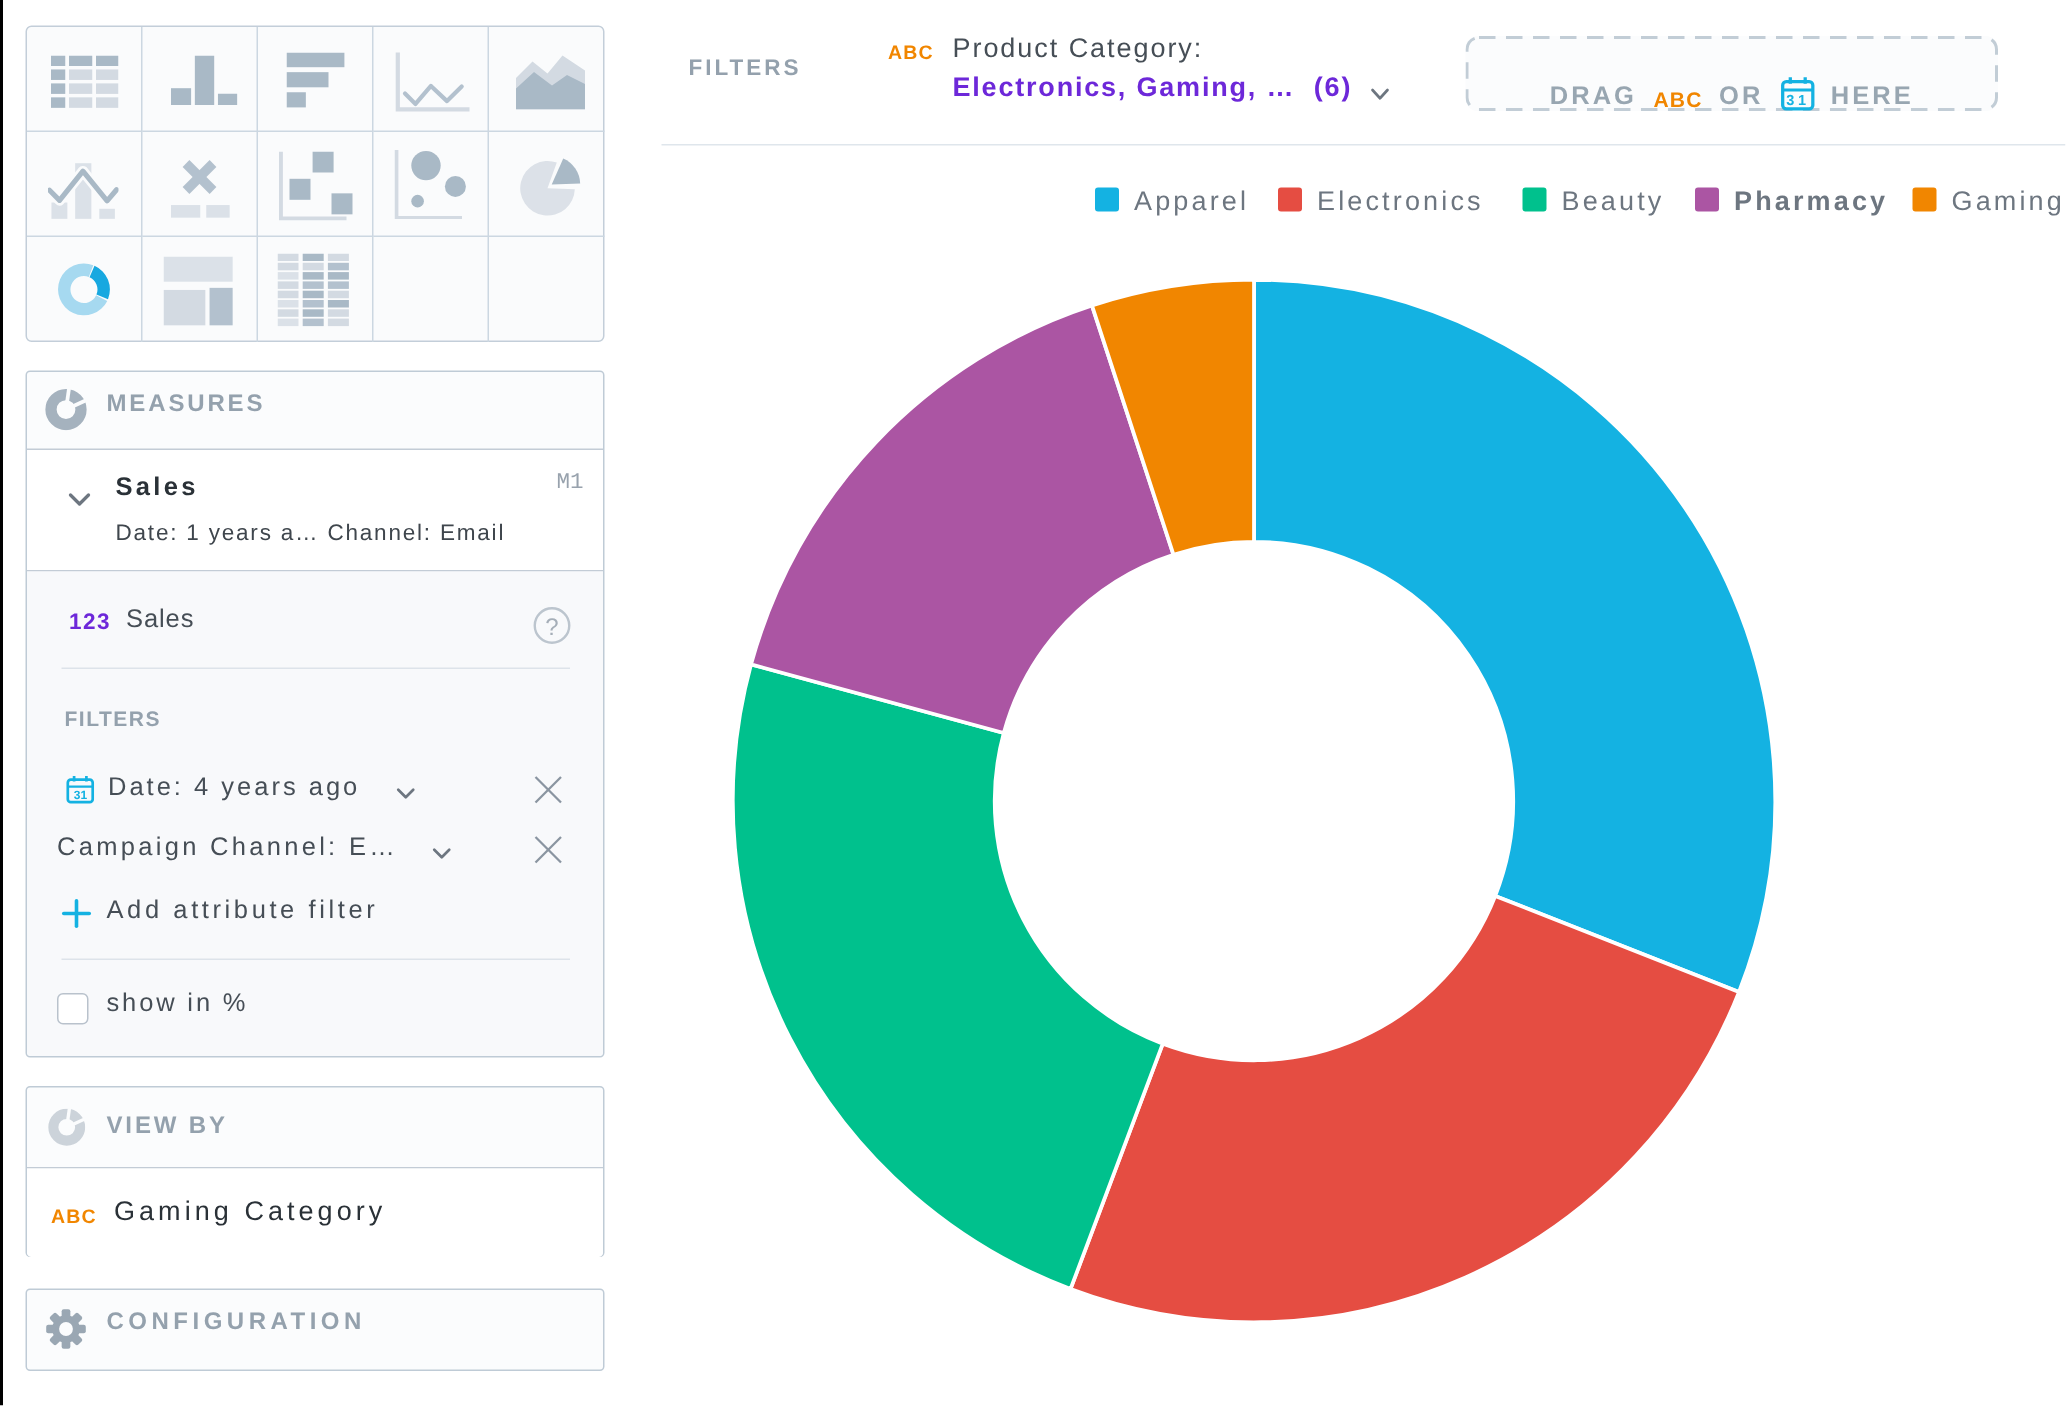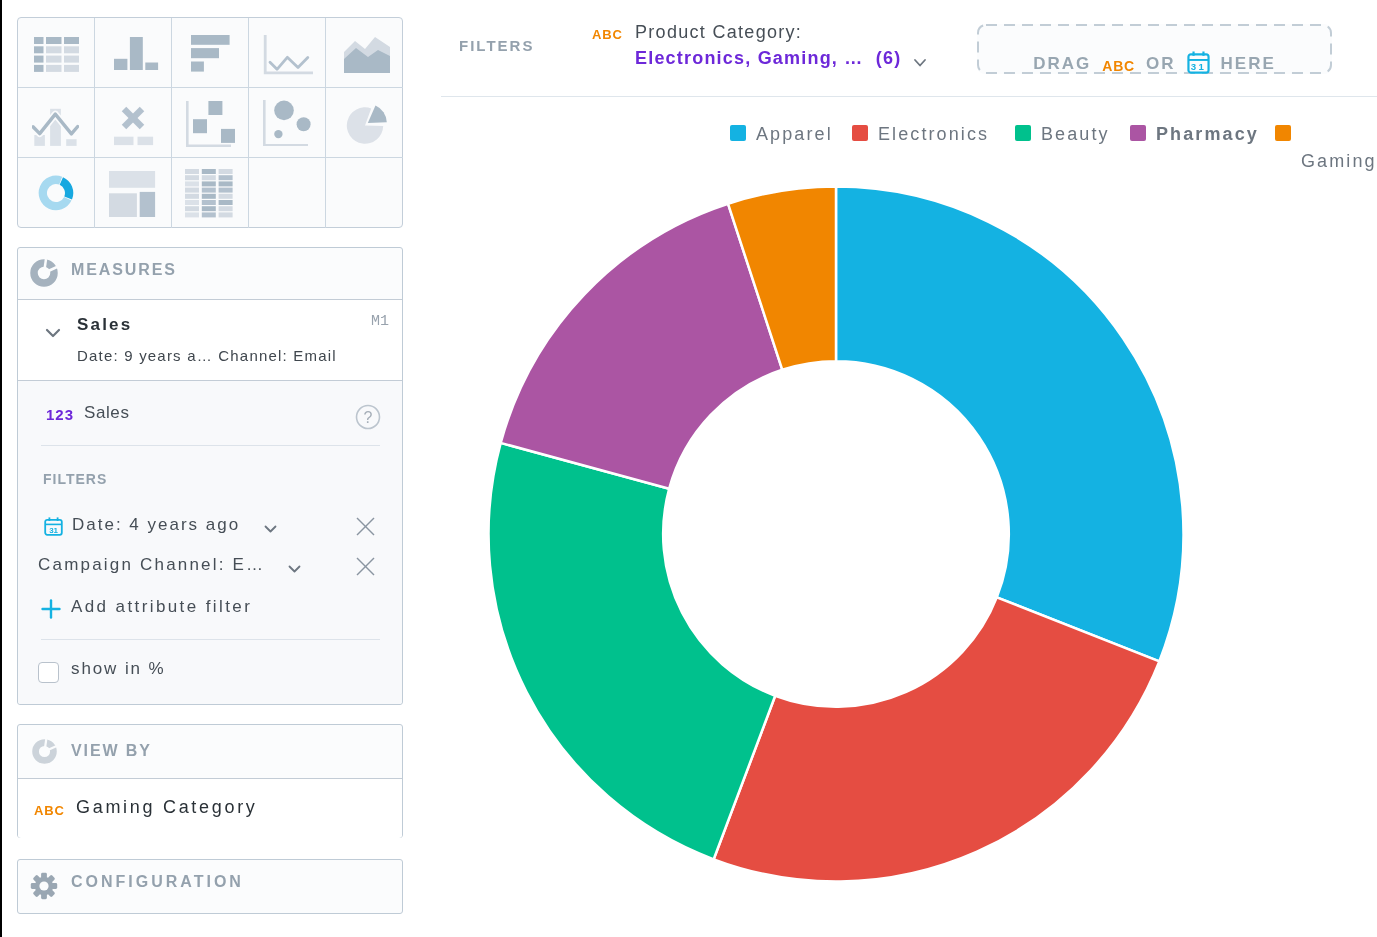--- a/index.html
+++ b/index.html
@@ -174,21 +174,21 @@
           </g>
       </svg>
       <div class="ptitle" style="top:13px;">MEASURES</div>
     </div>
     <div class="card" style="left:0; top:52px; width:100%; height:81px;">
       <svg class="abs" style="left:27px; top:28px;" width="16" height="10" viewBox="0 0 16 10">
           <polyline points="2,2 8,8 14,2" fill="none" stroke="#6d7680" stroke-width="2.2" stroke-linecap="round" stroke-linejoin="round"></polyline>
         </svg>
       <div class="abs" style="left:59px; top:15px; font-size:17px; font-weight:bold; color:#2a3137; letter-spacing:2.2px;">Sales</div>
       <div class="abs" style="left:353px; top:13px; font-size:15px; color:#98a2ad; font-family:'Liberation Mono',monospace;">M1</div>
-      <div class="abs" style="left:59px; top:47px; font-size:15px; color:#3f464d; letter-spacing:1.2px;">Date: 9 years a… Channel: Email</div>
+      <div class="abs" style="left:59px; top:47px; font-size:15px; color:#3f464d; letter-spacing:1.2px;">Date: 1 years a… Channel: Email</div>
     </div>
     <div class="greysec" style="top:133px; bottom:0;">
       <div class="abs" style="left:28px; top:25px; font-size:15px; font-weight:bold; color:#6d28d9; letter-spacing:1px;">123</div>
       <div class="abs" style="left:66px; top:22px; font-size:17px; color:#464e56; letter-spacing:0.6px;">Sales</div>
       <svg class="abs" style="left:337px; top:23px;" width="26" height="26" viewBox="0 0 26 26">
           <circle cx="13" cy="13" r="11.5" fill="none" stroke="#bcc5ce" stroke-width="1.6"></circle>
           <text x="13" y="19" font-size="16" fill="#a5aeb8" text-anchor="middle" font-family="Liberation Sans">?</text>
         </svg>
       <div class="divider" style="left:23px; right:22px; top:64px;"></div>
       <div class="lbl" style="left:25px; top:90px;">FILTERS</div>
@@ -298,21 +298,21 @@
 
   <div class="lgsq" style="left:730px; background:#14b2e2;"></div>
     <div class="lgtx" style="left:756px;">Apparel</div>
   <div class="lgsq" style="left:852px; background:#e54d42;"></div>
     <div class="lgtx" style="left:878px;">Electronics</div>
   <div class="lgsq" style="left:1015px; background:#00c18d;"></div>
     <div class="lgtx" style="left:1041px;">Beauty</div>
   <div class="lgsq" style="left:1130px; background:#ab55a3;"></div>
     <div class="lgtx" style="left:1156px;font-weight:bold;">Pharmacy</div>
   <div class="lgsq" style="left:1275px; background:#f18600;"></div>
-    <div class="lgtx" style="left:1301px;margin-top:27px;">Gaming</div>
+    <div class="lgtx" style="left:1301px;">Gaming</div>
 
   <svg class="abs" style="left:437px; top:97px;" width="940" height="840" viewBox="437 97 940 840">
     <path d="M836.0,186.5 A347.5,347.5 0 0 1 1159.3,661.4 L996.8,597.3 A172.8,172.8 0 0 0 836.0,361.2 Z" fill="#14b2e2" stroke="#fff" stroke-width="2.5" stroke-linejoin="round"></path>
     <path d="M1159.3,661.4 A347.5,347.5 0 0 1 713.7,859.3 L775.2,695.8 A172.8,172.8 0 0 0 996.8,597.3 Z" fill="#e54d42" stroke="#fff" stroke-width="2.5" stroke-linejoin="round"></path>
     <path d="M713.7,859.3 A347.5,347.5 0 0 1 500.7,442.9 L669.2,488.7 A172.8,172.8 0 0 0 775.2,695.8 Z" fill="#00c18d" stroke="#fff" stroke-width="2.5" stroke-linejoin="round"></path>
     <path d="M500.7,442.9 A347.5,347.5 0 0 1 728.0,203.7 L782.3,369.8 A172.8,172.8 0 0 0 669.2,488.7 Z" fill="#ab55a3" stroke="#fff" stroke-width="2.5" stroke-linejoin="round"></path>
     <path d="M728.0,203.7 A347.5,347.5 0 0 1 836.0,186.5 L836.0,361.2 A172.8,172.8 0 0 0 782.3,369.8 Z" fill="#f18600" stroke="#fff" stroke-width="2.5" stroke-linejoin="round"></path>
   </svg>
 </div>
 

